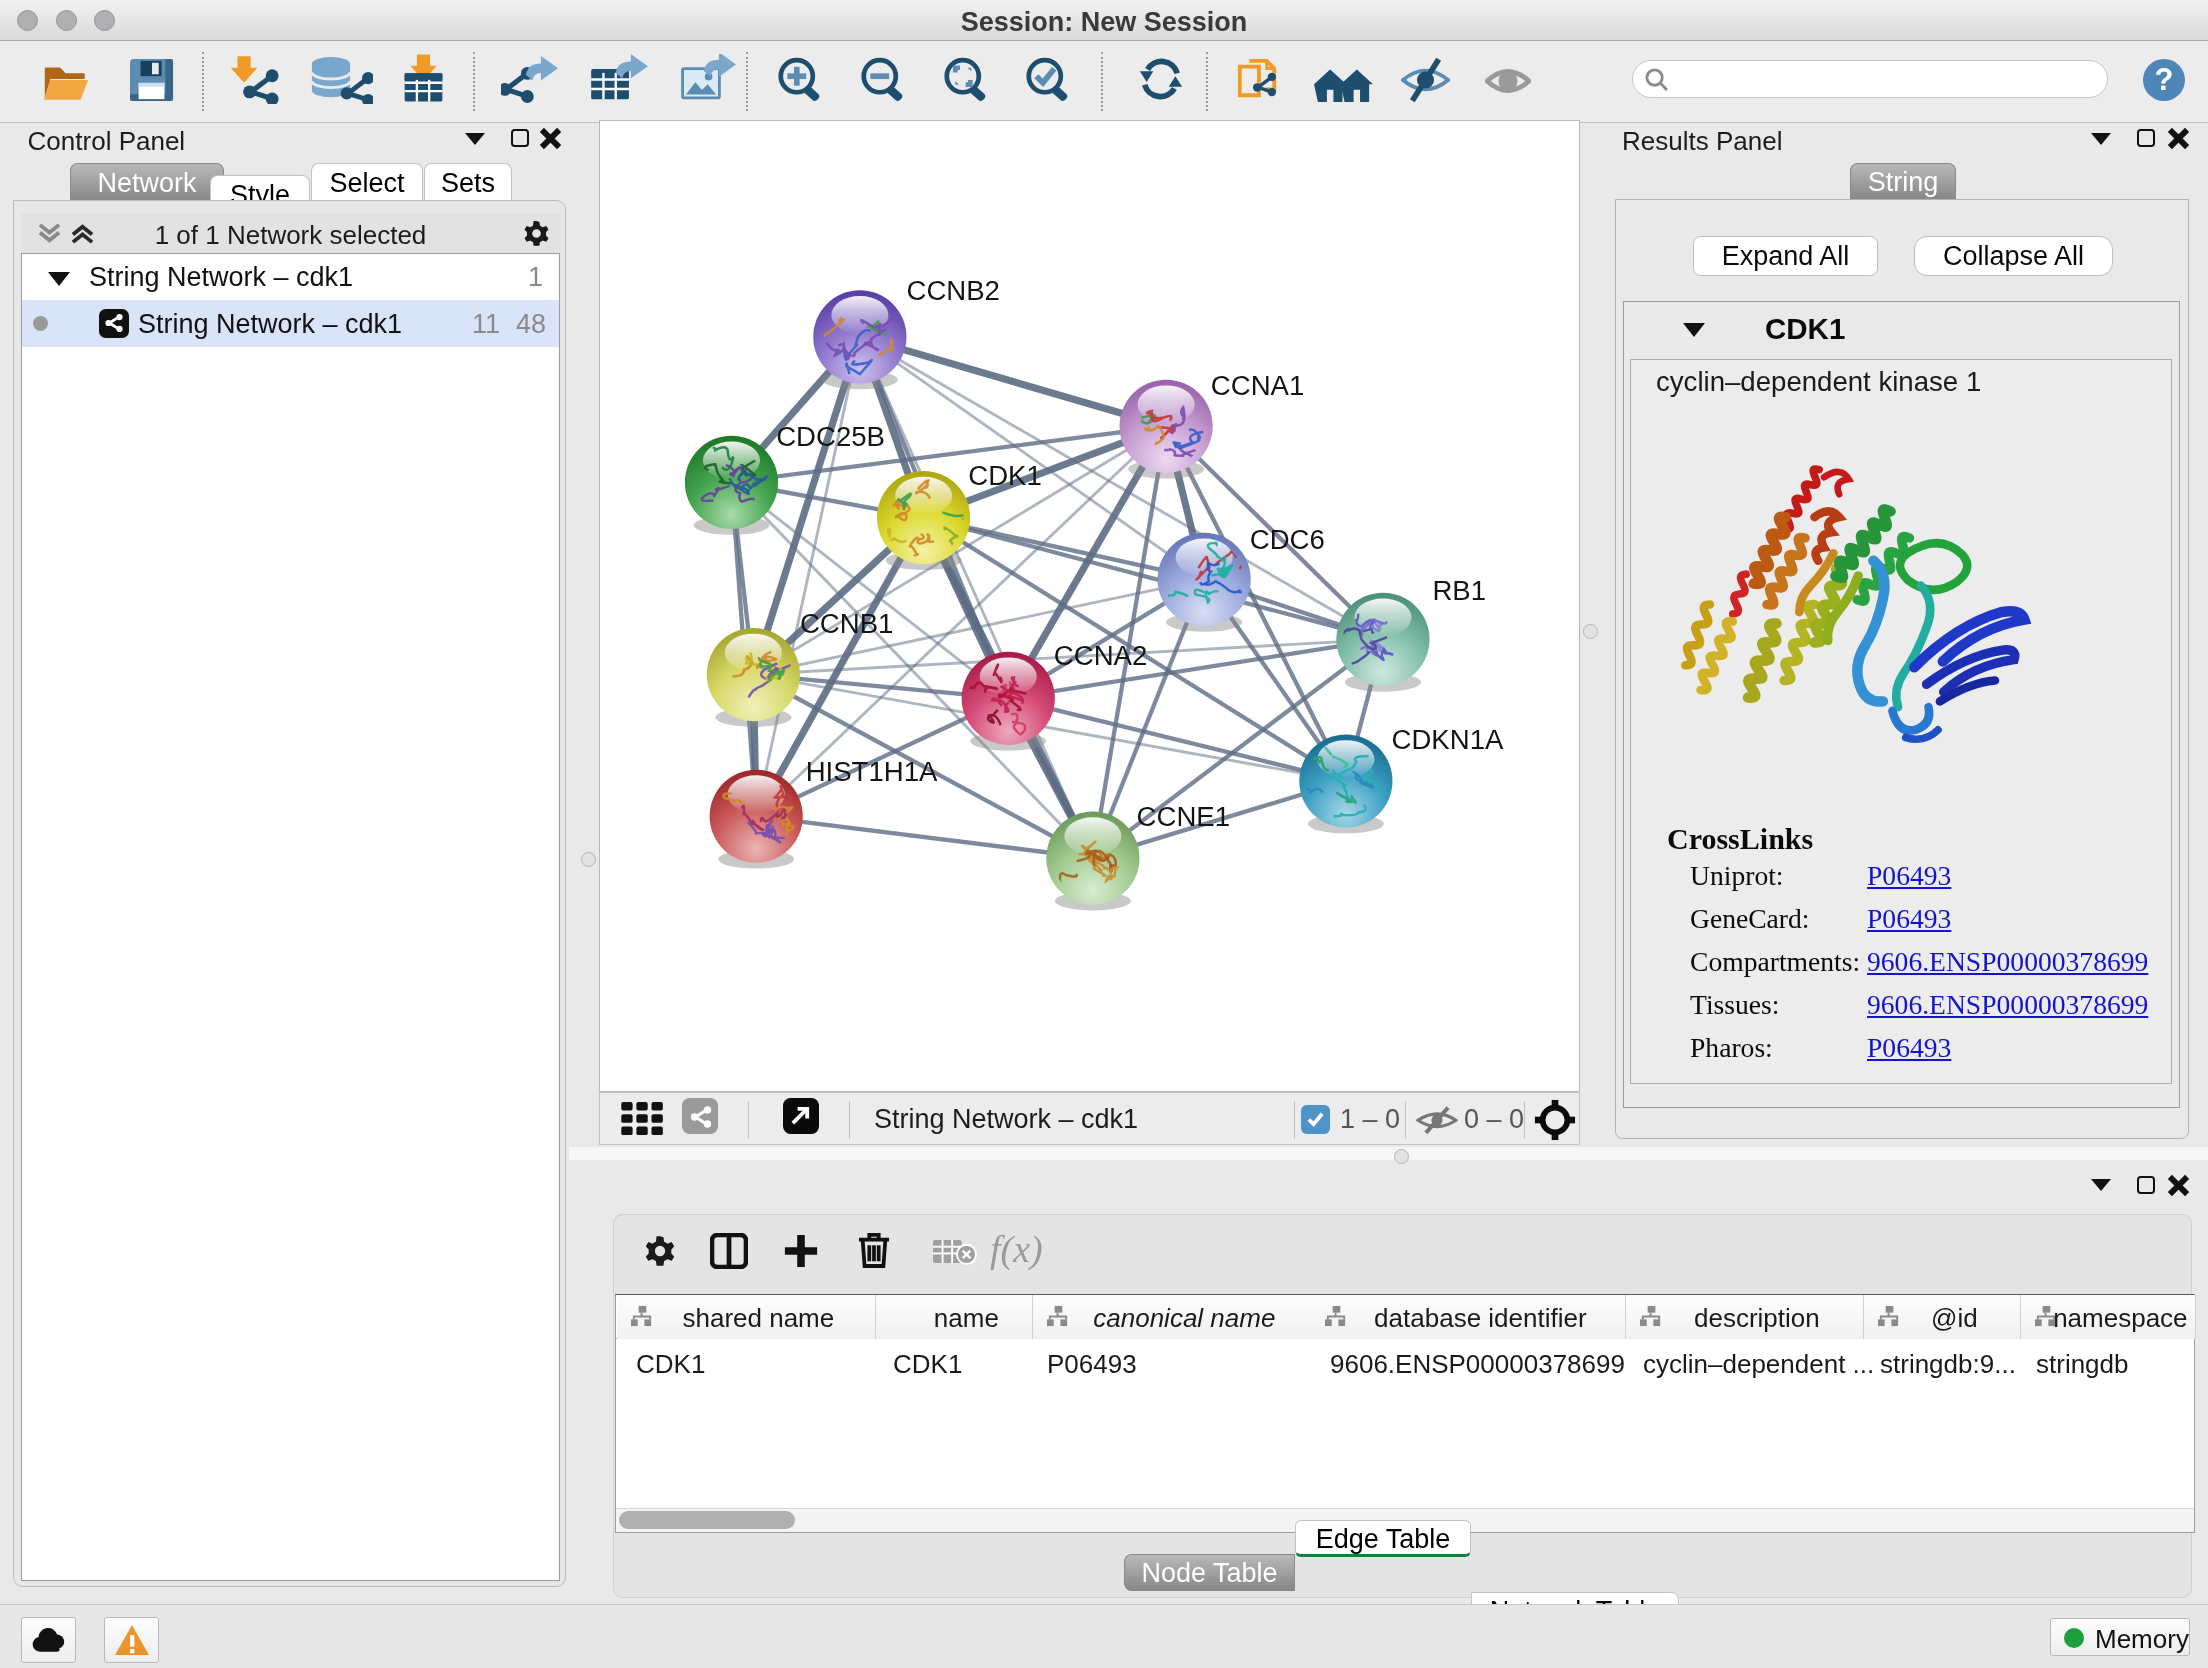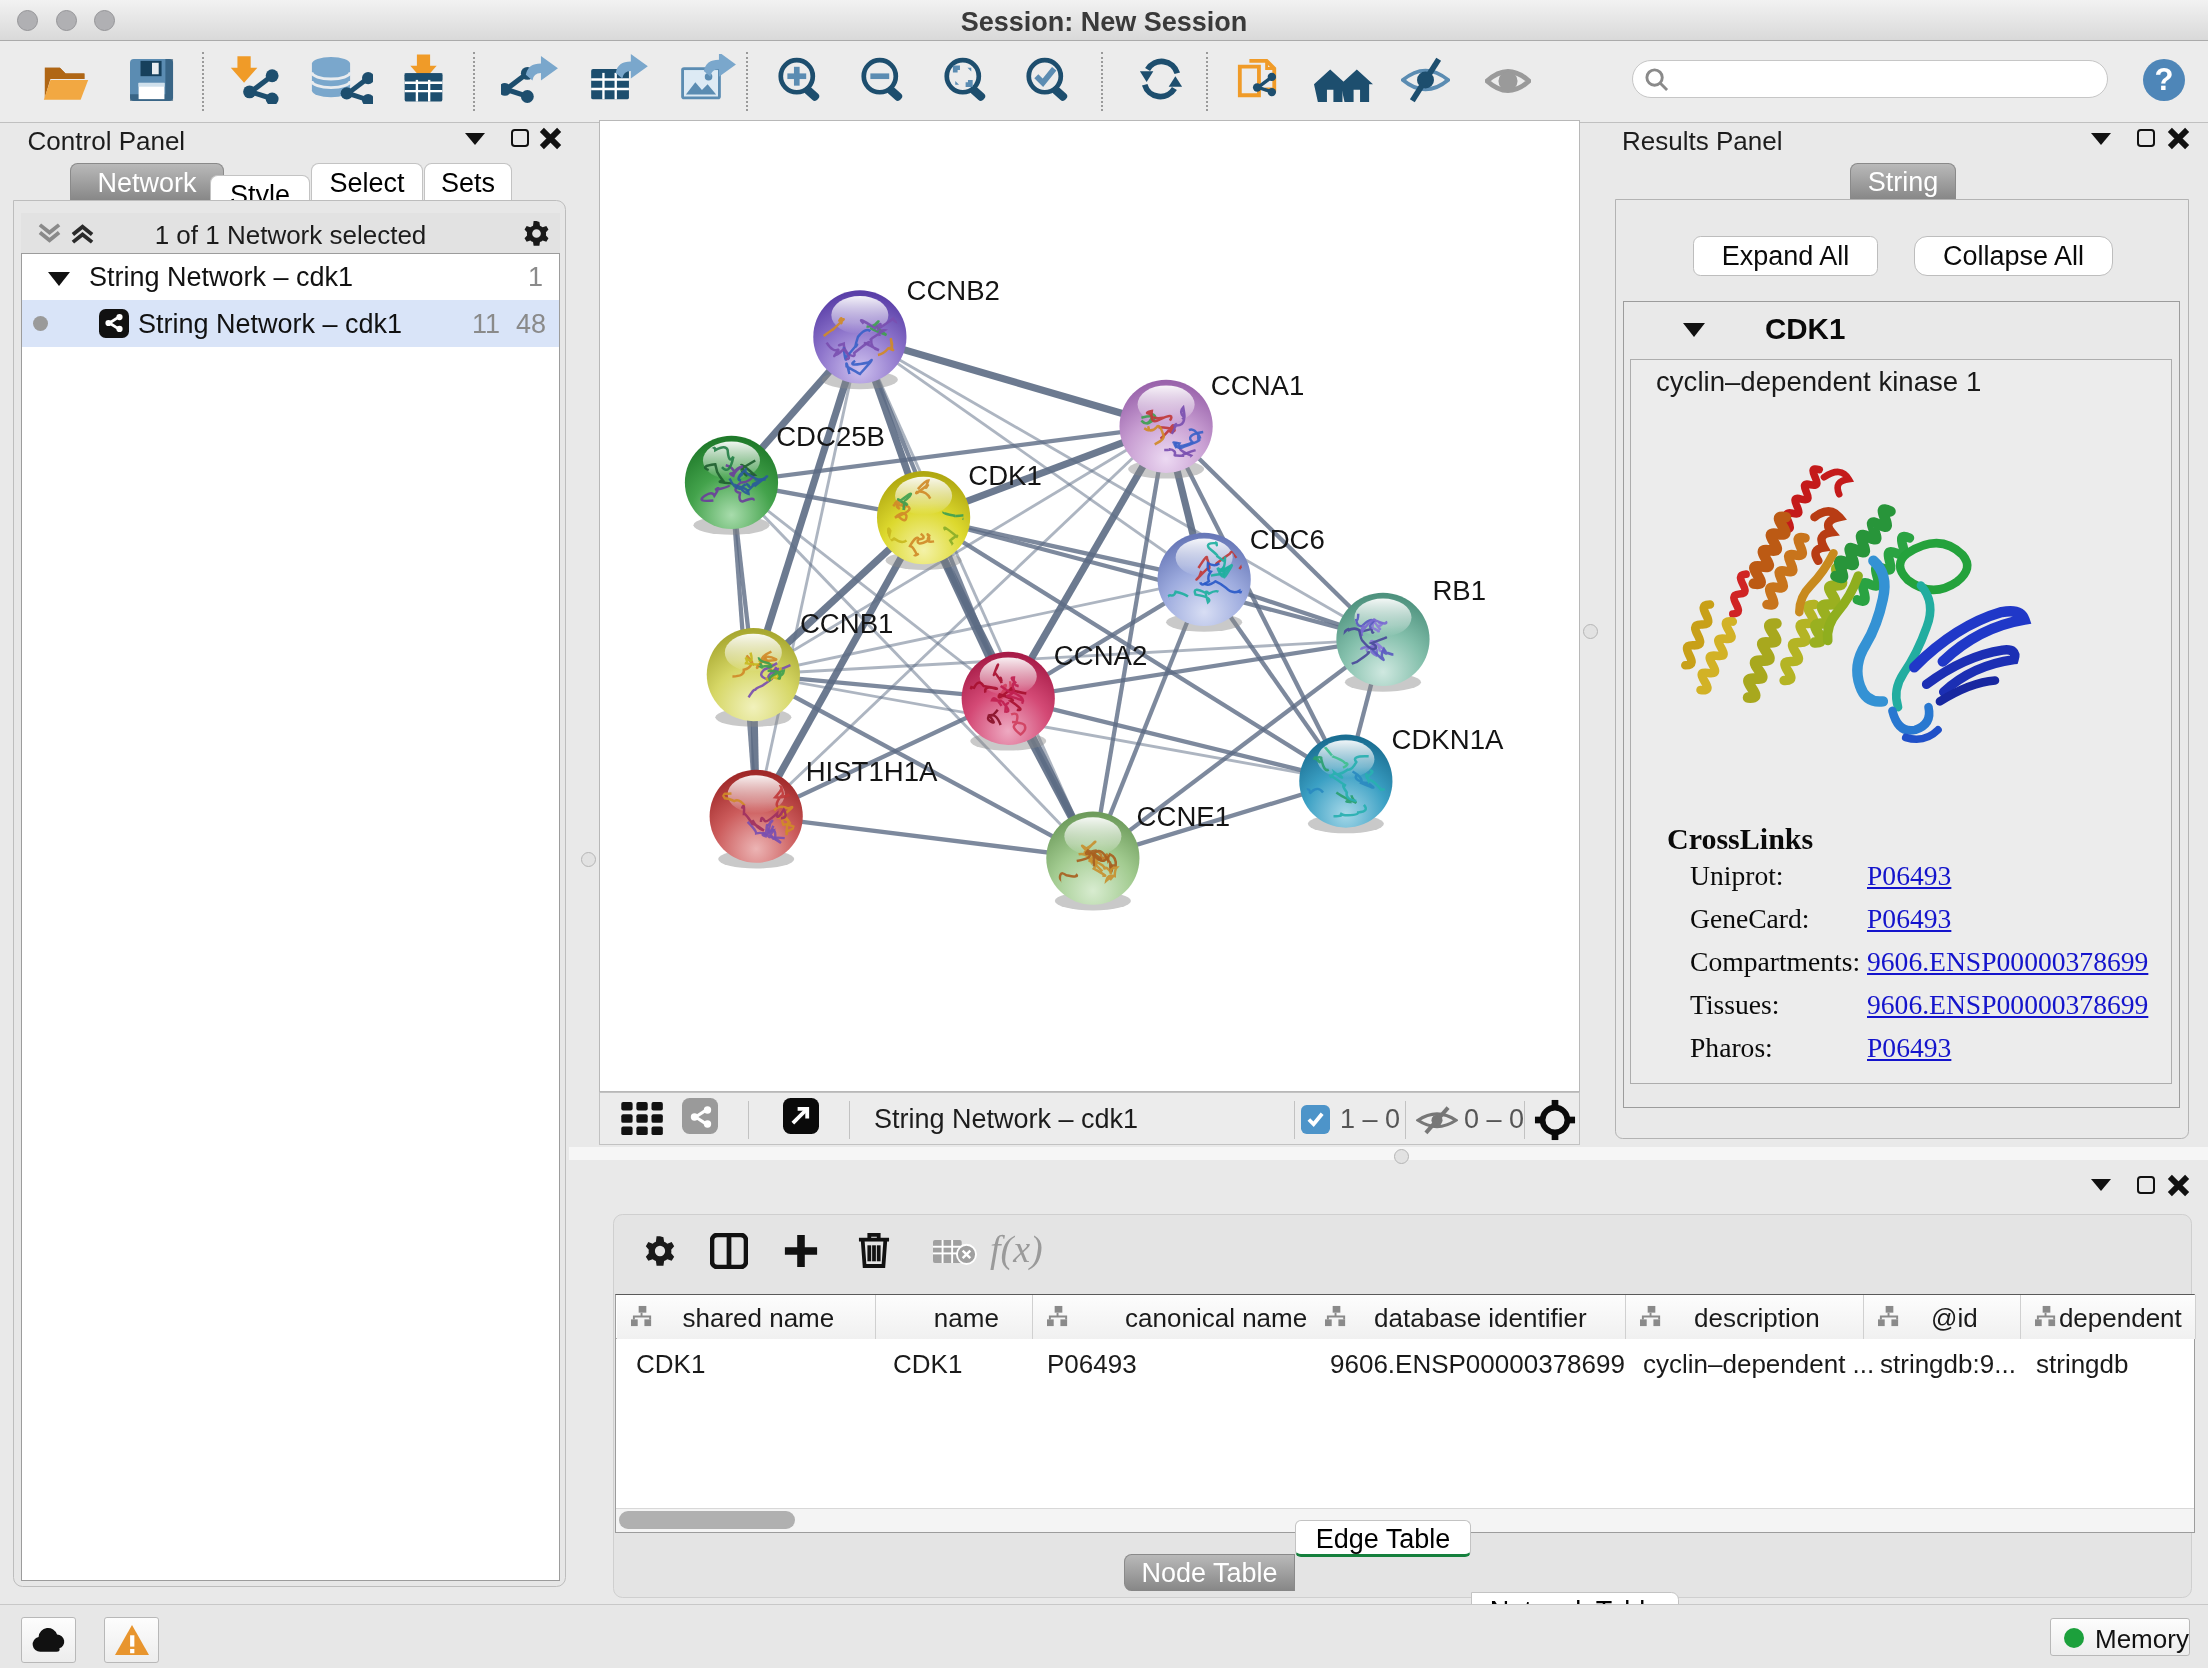--- a/index.html
+++ b/index.html
@@ -812,21 +812,21 @@
           </div>
           <div class="abs" style="left:417px;top:0;width:279px;height:44px;border-right:1.9px solid #d0d0d0;background:linear-gradient(#fdfdfd,#f0f0f0);">
             <svg width="25" height="23" viewBox="0 0 26 24" style="position:absolute;left:13.3px;top:9.5px">
               <g fill="#8a8a8a">
                 <rect x="9" y="1" width="8" height="7"></rect>
                 <rect x="1" y="15" width="7" height="7"></rect>
                 <rect x="15" y="15" width="7" height="7"></rect>
                 <path d="M12 8 L12 12 M4 15 L4 12 L21 12 L21 15 M12 12 L12 12" stroke="#8a8a8a" stroke-width="2" fill="none"></path>
               </g>
             </svg>
-            <div class="abs" style="left:28.5px;right:3.8px;top:7.6px;text-align:right;font-size:26px;color:#1a1a1a;white-space:nowrap;overflow:hidden;">canonical name</div>
+            <div class="abs" style="left:28.5px;right:3.8px;top:7.6px;text-align:center;font-size:26px;color:#1a1a1a;white-space:nowrap;overflow:hidden;font-style:italic;">canonical name</div>
           </div>
           <div class="abs" style="left:695px;top:0;width:315px;height:44px;border-right:1.9px solid #d0d0d0;background:linear-gradient(#fdfdfd,#f0f0f0);">
             <svg width="25" height="23" viewBox="0 0 26 24" style="position:absolute;left:13.3px;top:9.5px">
               <g fill="#8a8a8a">
                 <rect x="9" y="1" width="8" height="7"></rect>
                 <rect x="1" y="15" width="7" height="7"></rect>
                 <rect x="15" y="15" width="7" height="7"></rect>
                 <path d="M12 8 L12 12 M4 15 L4 12 L21 12 L21 15 M12 12 L12 12" stroke="#8a8a8a" stroke-width="2" fill="none"></path>
               </g>
             </svg>
@@ -856,21 +856,21 @@
           </div>
           <div class="abs" style="left:1405px;top:0;width:175px;height:44px;border-right:1.9px solid #d0d0d0;background:linear-gradient(#fdfdfd,#f0f0f0);">
             <svg width="25" height="23" viewBox="0 0 26 24" style="position:absolute;left:13.3px;top:9.5px">
               <g fill="#8a8a8a">
                 <rect x="9" y="1" width="8" height="7"></rect>
                 <rect x="1" y="15" width="7" height="7"></rect>
                 <rect x="15" y="15" width="7" height="7"></rect>
                 <path d="M12 8 L12 12 M4 15 L4 12 L21 12 L21 15 M12 12 L12 12" stroke="#8a8a8a" stroke-width="2" fill="none"></path>
               </g>
             </svg>
-            <div class="abs" style="left:28.5px;right:3.8px;top:7.6px;text-align:center;font-size:26px;color:#1a1a1a;white-space:nowrap;overflow:hidden;">dependent</div>
+            <div class="abs" style="left:28.5px;right:3.8px;top:7.6px;text-align:center;font-size:26px;color:#1a1a1a;white-space:nowrap;overflow:hidden;">namespace</div>
           </div>
         </div>
     <div class="abs" style="left:0;top:46px;width:1578px;height:42px;">
           <div class="abs" style="left:20px;top:7.6px;font-size:26px;color:#1a1a1a;white-space:nowrap;">CDK1</div>
           <div class="abs" style="left:277px;top:7.6px;font-size:26px;color:#1a1a1a;white-space:nowrap;">CDK1</div>
           <div class="abs" style="left:431px;top:7.6px;font-size:26px;color:#1a1a1a;white-space:nowrap;">P06493</div>
           <div class="abs" style="left:714px;top:7.6px;font-size:26px;color:#1a1a1a;white-space:nowrap;">9606.ENSP00000378699</div>
           <div class="abs" style="left:1027px;top:7.6px;font-size:26px;color:#1a1a1a;white-space:nowrap;">cyclin–dependent ...</div>
           <div class="abs" style="left:1264px;top:7.6px;font-size:26px;color:#1a1a1a;white-space:nowrap;">stringdb:9...</div>
           <div class="abs" style="left:1420px;top:7.6px;font-size:26px;color:#1a1a1a;white-space:nowrap;">stringdb</div>

